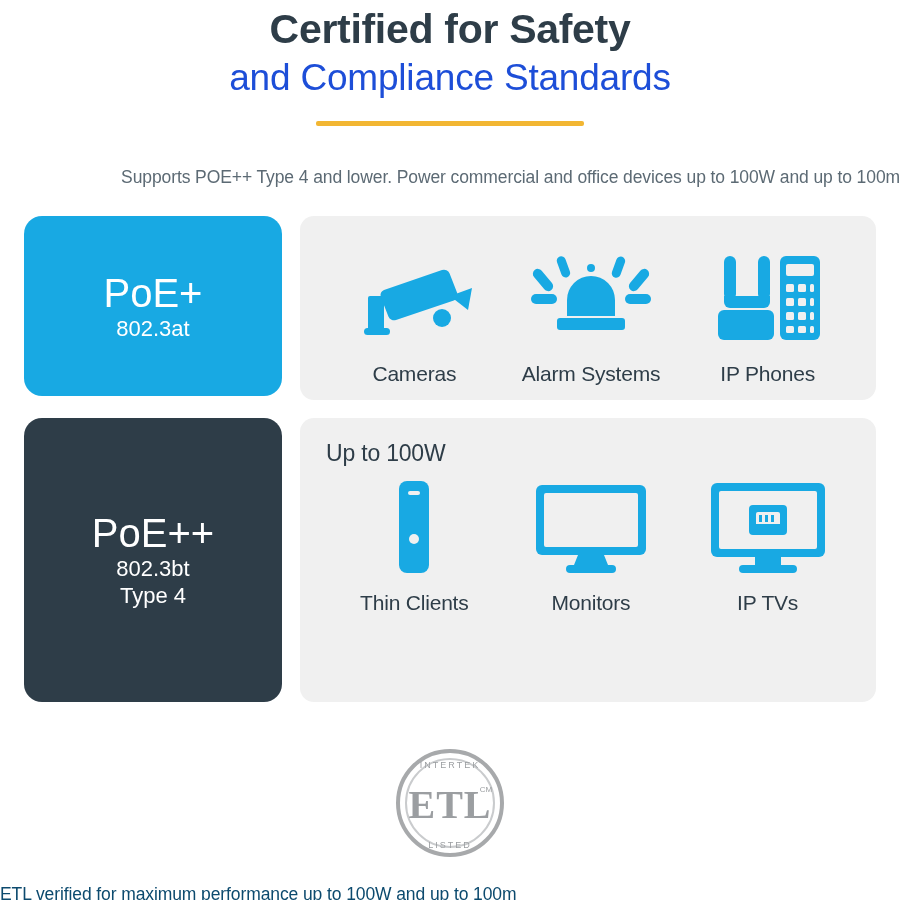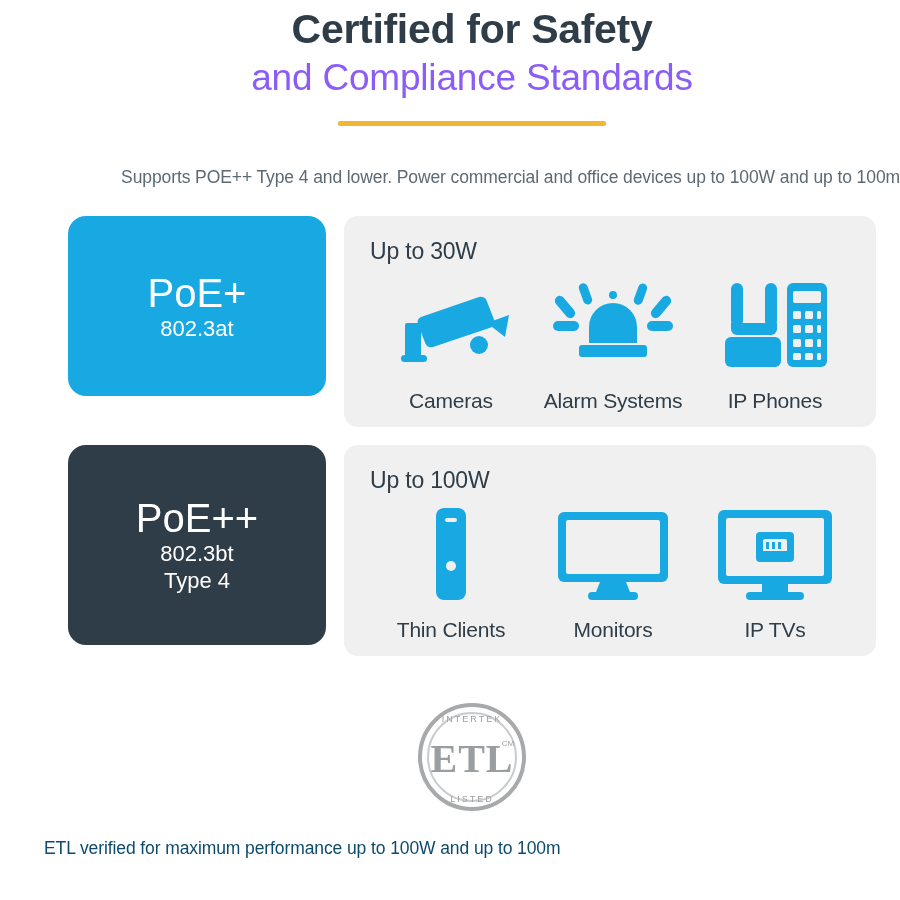--- a/index.html
+++ b/index.html
@@ -3,35 +3,35 @@
 <meta charset="utf-8">
 <style>
   * { box-sizing: border-box; margin: 0; padding: 0; }
   html, body {
     width: 900px; height: 900px;
     background: #ffffff;
     font-family: "Liberation Sans", sans-serif;
     color: #2b3a44;
     overflow: hidden;
   }
-  .page { position: relative; width: 900px; height: 900px; padding-left: 44px; }
+  .page { position: relative; width: 900px; height: 900px; }
 
   
   .header { padding-top: 6px; text-align: center; }
   .title-line1 {
     font-size: 41px;
     font-weight: bold;
     color: #2e3d48;
     letter-spacing: -0.3px;
     line-height: 1.15;
   }
   .title-line2 {
     font-size: 37px;
     font-weight: normal;
-    color: #8b5cf6;
+    color: #1d4ed8;
     letter-spacing: -0.2px;
     line-height: 1.25;
     margin-top: 2px;
   }
   .rule {
     width: 268px; height: 5px;
     background: #f2b632;
     margin: 20px auto 0;
     border-radius: 2px;
   }
@@ -58,21 +58,21 @@
     width: 258px;
     border-radius: 18px;
     display: flex;
     flex-direction: column;
     align-items: center;
     justify-content: center;
     color: #ffffff;
     flex: none;
   }
   .badge.poe-plus { background: #18a9e3; height: 180px; }
-  .badge.poe-plusplus { background: #2e3d48; height: 200px; }
+  .badge.poe-plusplus { background: #2e3d48; height: 284px; }
   .badge-title { font-size: 40px; font-weight: normal; line-height: 1.1; }
   .badge-sub {
     font-size: 22px;
     font-weight: normal;
     line-height: 1.25;
     text-align: center;
   }
 
   .panel {
     flex: 1;
@@ -140,21 +140,20 @@
 
   <div class="subtitle">Supports POE++ Type 4 and lower. Power commercial and office devices up to 100W and up to 100m</div>
 
   <div class="row first">
     <div class="badge poe-plus">
       <div class="badge-title">PoE+</div>
       <div class="badge-sub">802.3at</div>
     </div>
 
     <div class="panel">
-      <div class="panel-title">Up to 30W</div>
       <div class="items">
 
         <div class="item">
           <div class="icon-wrap">
             <svg width="128" height="96" viewBox="0 0 128 96" fill="#18a9e3" aria-hidden="true">
               <path d="M20 46 h14 v34 h-14 a2 2 0 0 1 -2 -2 v-30 a2 2 0 0 1 2 -2 z"></path>
               <rect x="14" y="78" width="26" height="7" rx="3.5"></rect>
               <path d="M34 40 L92 20 a6 6 0 0 1 7.6 3.4 l7.6 19.6 a6 6 0 0 1 -3.4 7.6 L46 70 a6 6 0 0 1 -7.6 -3.4 l-7.6 -19.6 A6 6 0 0 1 34 40 z"></path>
               <path d="M100 46 L122 38 l-4 22 z"></path>
               <circle cx="92" cy="68" r="9"></circle>

